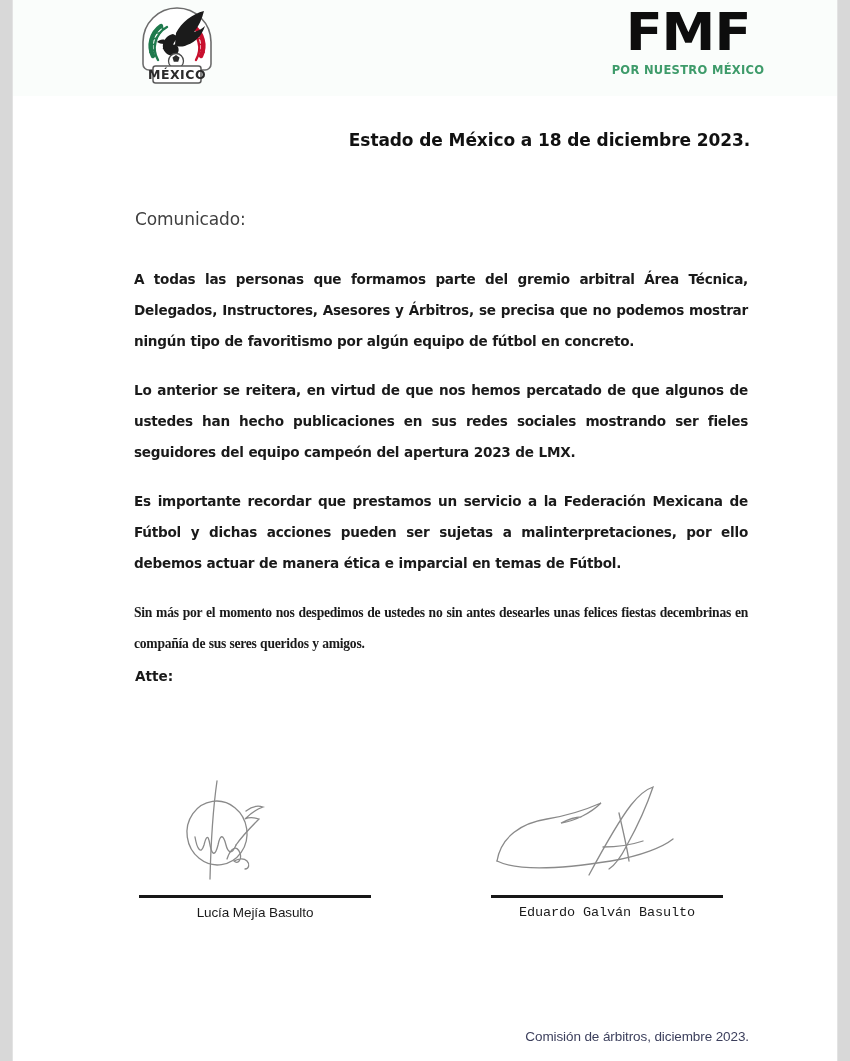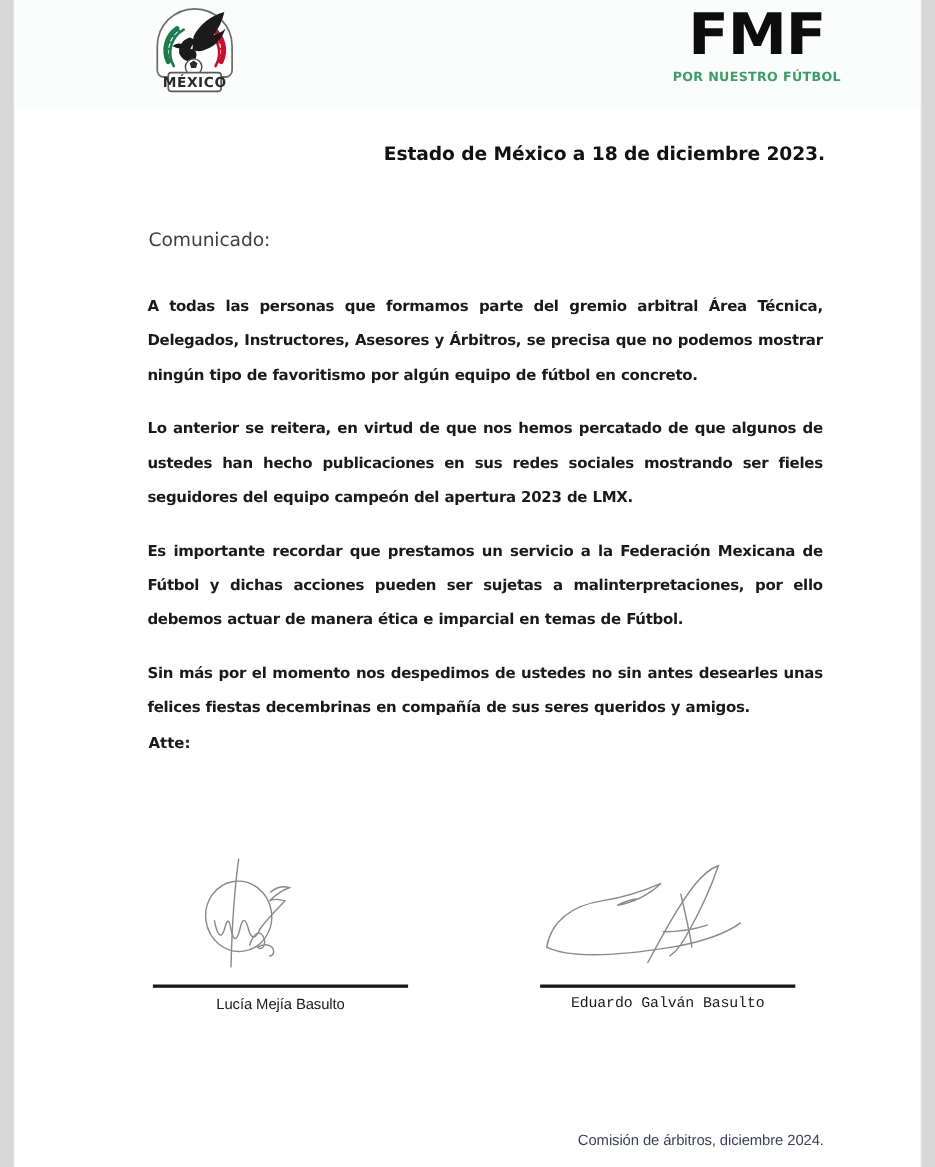--- a/index.html
+++ b/index.html
@@ -119,21 +119,21 @@
     text-align: justify;
     font-family: "DejaVu Sans", sans-serif;
     font-weight: bold;
     font-size: 13.6px;
     line-height: 31px;
     color: #1a1a1a;
     letter-spacing: -0.25px;
     margin-bottom: 18px;
     word-spacing: 0.3px;
   }
-  .para:last-child { margin-bottom: 12px; }
+  .para:last-child { margin-bottom: 12px; font-family: Liberation Serif, serif; }
 
   .atte {
     position: absolute;
     left: 122px;
     top: 668px;
     font-family: "DejaVu Sans", sans-serif;
     font-weight: bold;
     font-size: 13.6px;
     color: #1a1a1a;
   }
@@ -229,21 +229,21 @@
         <circle cx="47" cy="57" r="7.5" fill="#ffffff" stroke="#4a4a4a" stroke-width="1.3"></circle>
         <path d="M47 51 l3.5 2.6 -1.3 4.2 h-4.4 l-1.3 -4.2 z" fill="#2b2b2b"></path>
 
         <rect x="24" y="62" width="48" height="17" rx="2.5" fill="#ffffff" stroke="#5a5a5a" stroke-width="1.5"></rect>
         <text x="48" y="75" text-anchor="middle" font-family="DejaVu Sans, sans-serif" font-size="12.5" font-weight="bold" fill="#2b2b2b" letter-spacing="0.5">MÉXICO</text>
       </svg>
     </div>
 
     <div class="fmf">
       <div class="fmf-mark">FMF</div>
-      <div class="fmf-tag">POR NUESTRO FÚTBOL</div>
+      <div class="fmf-tag">POR NUESTRO MÉXICO</div>
     </div>
   </div>
 
   <div class="date-line">Estado de México a 18 de diciembre 2023.</div>
 
   <div class="comunicado">Comunicado:</div>
 
   <div class="body-block">
     <p class="para">A todas las personas que formamos parte  del gremio arbitral Área Técnica, Delegados, Instructores, Asesores y Árbitros, se precisa que no podemos mostrar ningún tipo de favoritismo por algún equipo de fútbol en concreto.</p>
     <p class="para">Lo anterior se reitera, en virtud de que nos hemos percatado de que algunos de ustedes han hecho publicaciones en sus redes sociales mostrando ser fieles seguidores del equipo campeón del apertura 2023 de LMX.</p>
@@ -283,15 +283,15 @@
                    C156 30 146 52 136 70 C130 82 124 90 118 94"></path>
           <path d="M128 38 C132 56 136 72 138 86"></path>
           <path d="M112 72 C126 72 140 70 152 66"></path>
         </g>
       </svg>
     </div>
     <div class="sig-rule"></div>
     <div class="sig-name">Eduardo Galván Basulto</div>
   </div>
 
-  <div class="footer">Comisión de árbitros, diciembre 2024.</div>
+  <div class="footer">Comisión de árbitros, diciembre 2023.</div>
 
 </div>
 
 </body></html>

